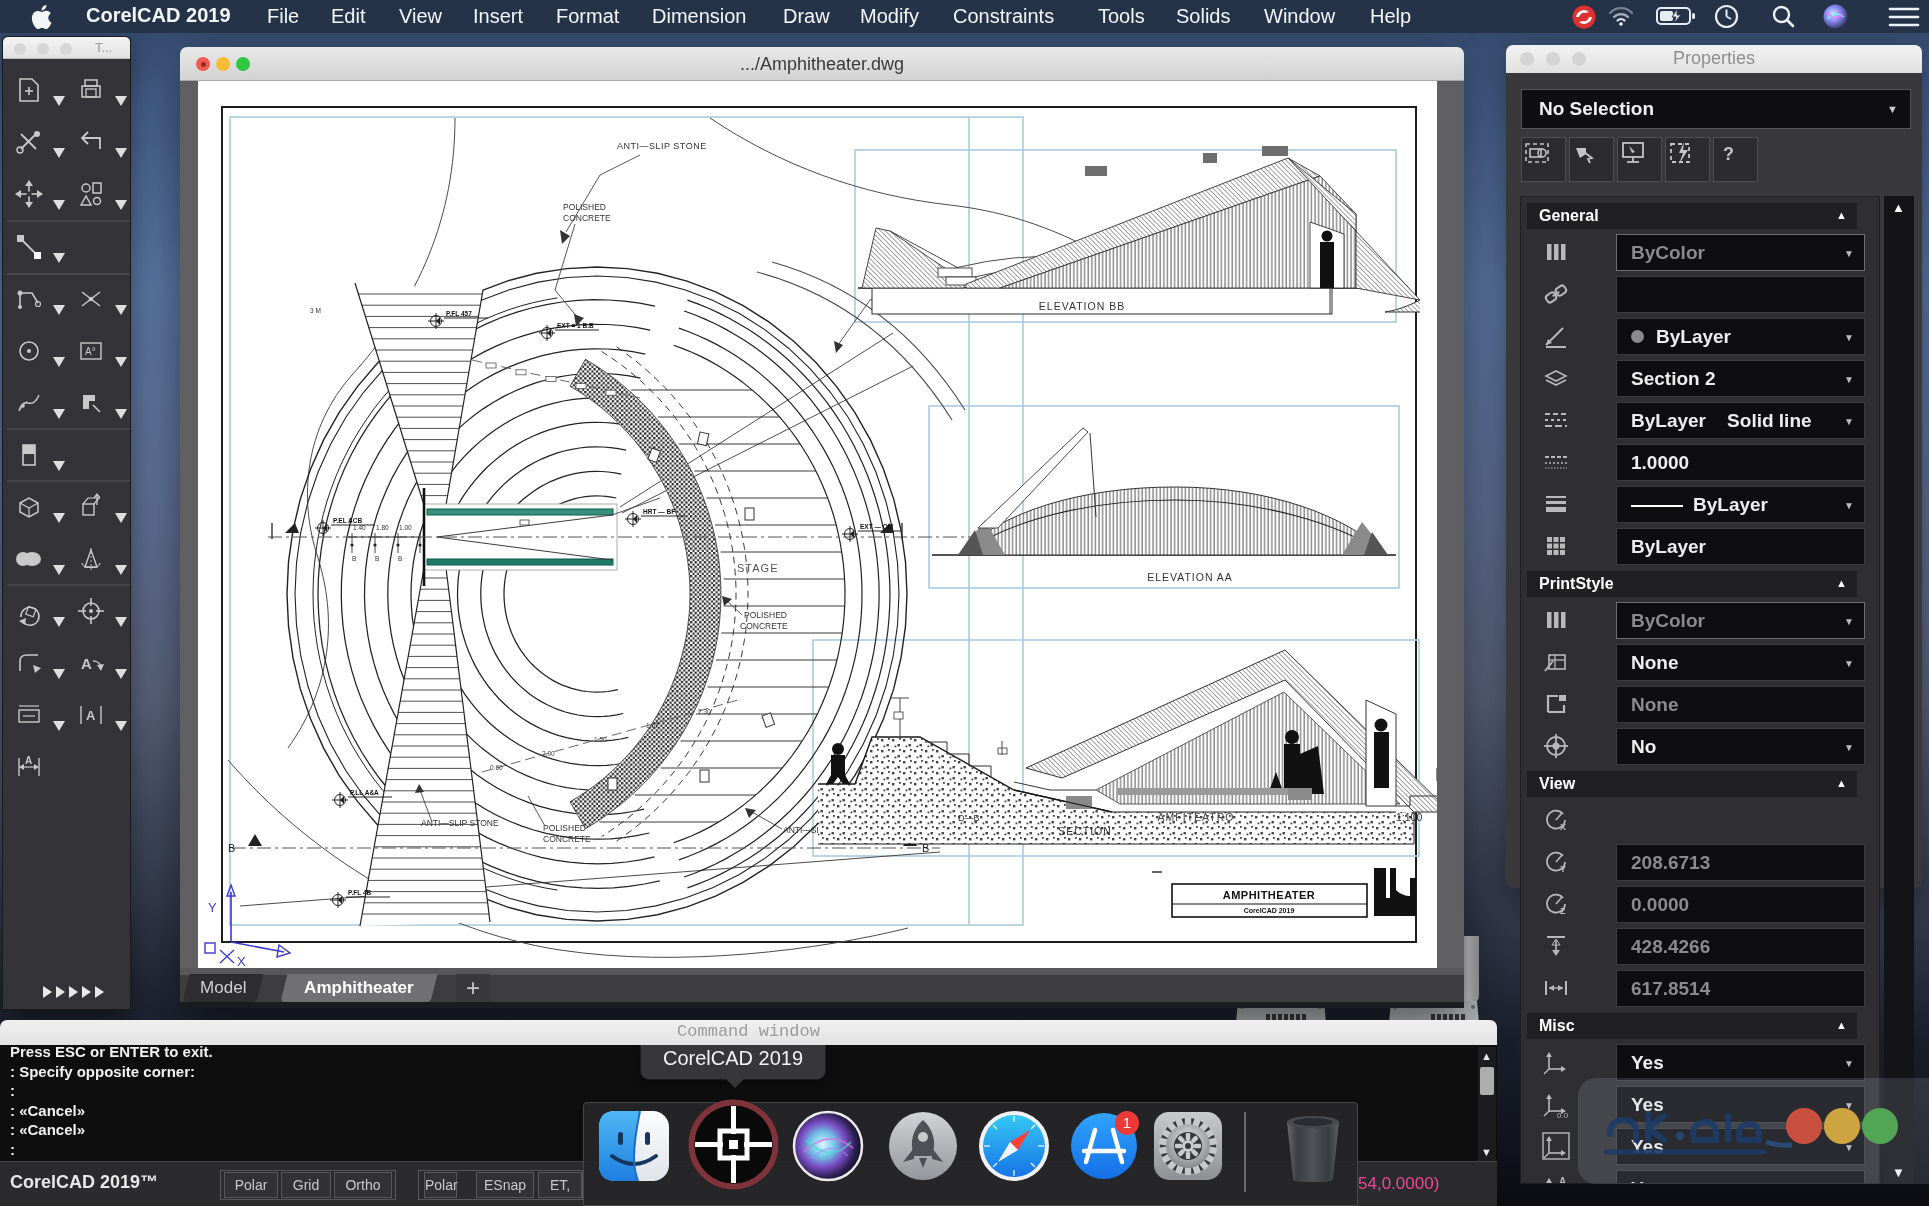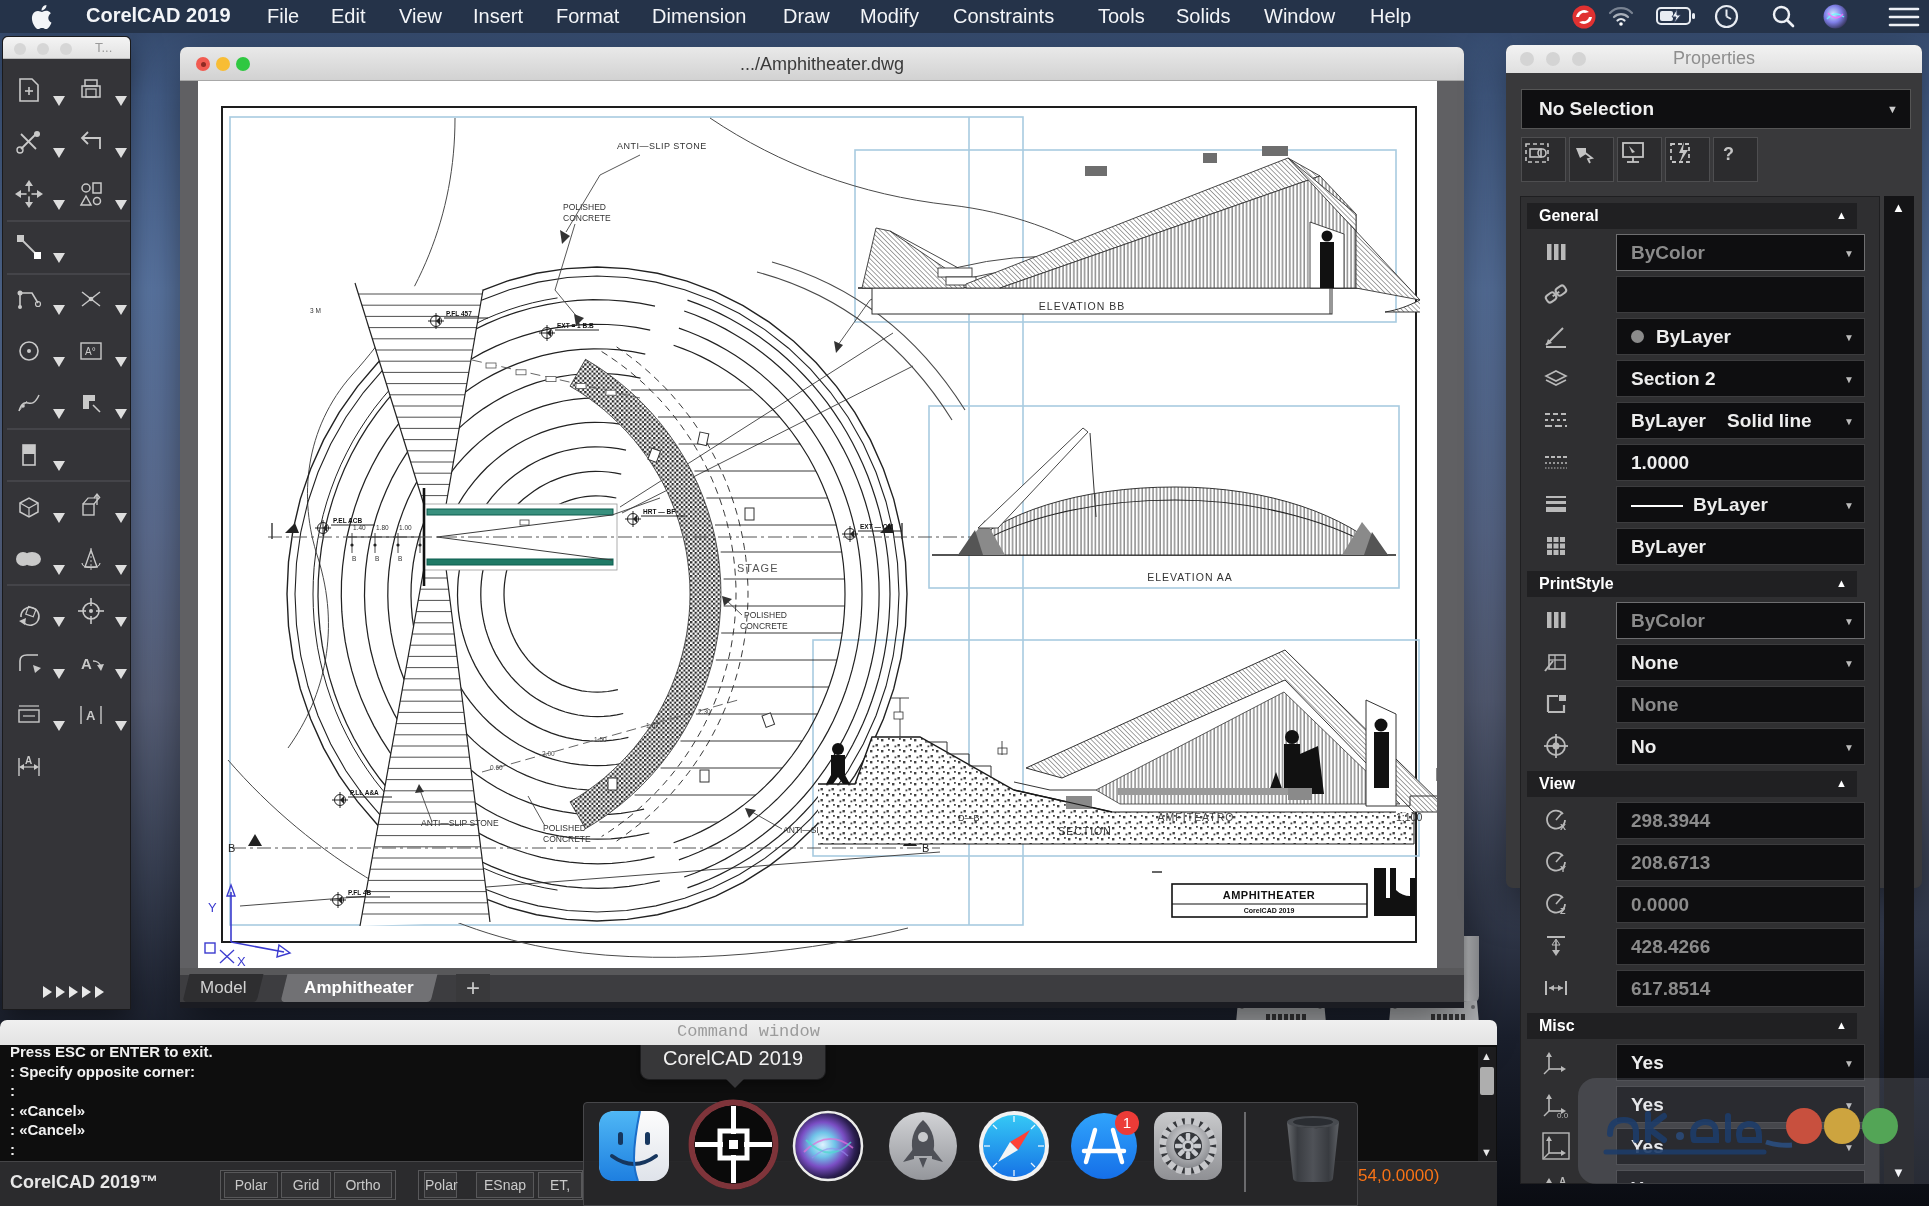--- a/index.html
+++ b/index.html
@@ -571,21 +571,21 @@
   <div id="statusbar">
     <span style="position:absolute;left:10px;top:10px;color:#e8e8e8;font-size:18px;font-weight:bold">CorelCAD 2019™</span>
     <div style="position:absolute;left:220px;top:8px;width:176px;height:30px;border:1px solid #58585a"></div>
     <div class="sbtn" style="left:224px;width:54px">Polar</div>
     <div class="sbtn" style="left:281px;width:50px">Grid</div>
     <div class="sbtn" style="left:334px;width:58px">Ortho</div>
     <div style="position:absolute;left:418px;top:8px;width:165px;height:30px;border:1px solid #58585a"></div>
     <div class="sbtn" style="left:424px;width:33px">Polar</div>
     <div class="sbtn" style="left:476px;width:58px">ESnap</div>
     <div class="sbtn" style="left:538px;width:44px">ET,</div>
-    <span style="position:absolute;left:1358px;top:4px;color:#f97316;font-size:17px">54,0.0000)</span>
+    <span style="position:absolute;left:1358px;top:12px;color:#ec4899;font-size:17px">54,0.0000)</span>
   </div>
 </div>
 
 <div id="props">
   <div id="ptitle">Properties</div>
   <div class="tl" style="left:14px;top:7px;width:14px;height:14px;background:#d4d4d4"></div>
   <div class="tl" style="left:40px;top:7px;width:14px;height:14px;background:#d4d4d4"></div>
   <div class="tl" style="left:66px;top:7px;width:14px;height:14px;background:#d4d4d4"></div>
   <div id="noselect">No Selection<span class="parr">▼</span></div>
   <div class="pbtn" style="left:15px"><svg width="30" height="30" viewBox="0 0 30 30">
@@ -718,21 +718,20 @@
           </svg></div>
         <div class="pfield">No<span class="parr">▼</span></div>
       </div>
       <div class="psec"><span>View</span><span class="ptri">▲</span></div>
       <div class="prow">
         <div class="picon"><svg width="30" height="30" viewBox="0 0 30 30">
             <path d="M 22,9 A 9,9 0 1 0 24,15" fill="none" stroke="#b9b9b9" stroke-width="1.8"></path>
             <line x1="15" y1="15" x2="21" y2="8" stroke="#b9b9b9" stroke-width="1.6"></line>
             <text x="19" y="25" font-size="9" font-weight="bold" fill="#b9b9b9" font-family="Liberation Sans">X</text>
           </svg></div>
-        <div class="pfield grey">298.3944</div>
       </div>
       <div class="prow">
         <div class="picon"><svg width="30" height="30" viewBox="0 0 30 30">
             <path d="M 22,9 A 9,9 0 1 0 24,15" fill="none" stroke="#b9b9b9" stroke-width="1.8"></path>
             <line x1="15" y1="15" x2="21" y2="8" stroke="#b9b9b9" stroke-width="1.6"></line>
             <text x="19" y="25" font-size="9" font-weight="bold" fill="#b9b9b9" font-family="Liberation Sans">Y</text>
           </svg></div>
         <div class="pfield grey">208.6713</div>
       </div>
       <div class="prow">

